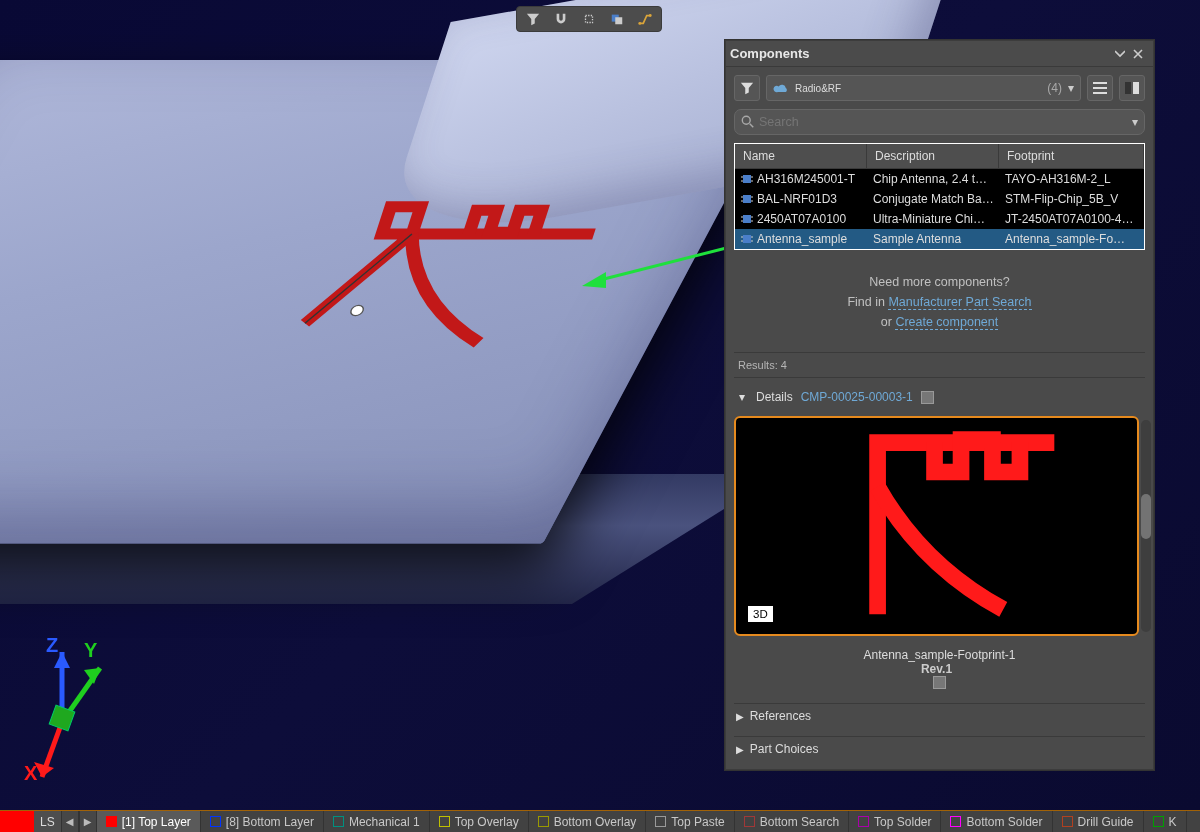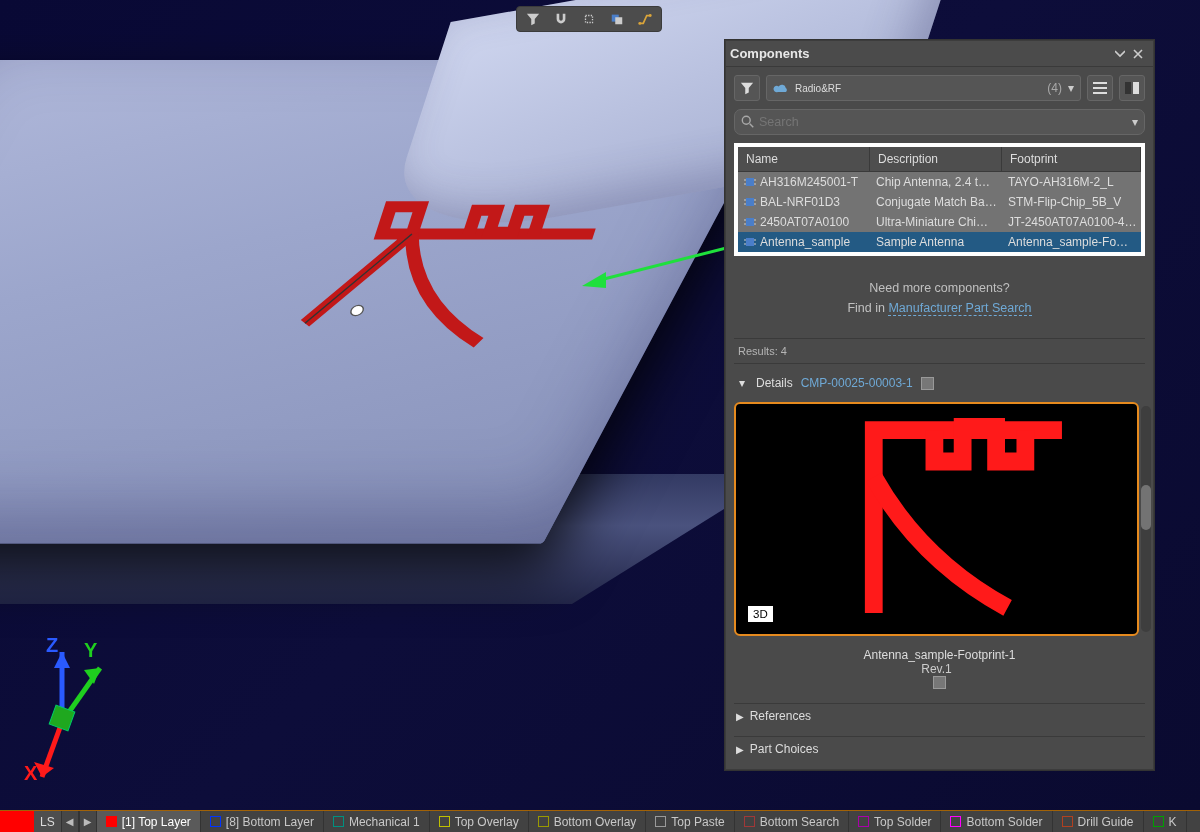--- a/index.html
+++ b/index.html
@@ -43,21 +43,21 @@
   .lib-select .cloud { width:16px; height:12px; margin-right:6px; }
   .lib-name { flex:1; font-size:10px; }
   .lib-count { color:#a8a8a8; margin-left:4px;}
   .chev { margin-left:6px; color:#ccc; }
   .sq-btn { width:26px; height:26px; background:#555; border:1px solid #666; border-radius:3px; display:flex; align-items:center; justify-content:center; cursor:pointer; }
 
   .search { height:26px; background:#555; border:1px solid #666; border-radius:7px; display:flex; align-items:center; padding:0 6px; cursor:text; }
   .search input { background:transparent; border:none; outline:none; color:#ddd; flex:1; font-size:12.5px; }
   .search .mag { width:14px; height:14px; margin-right:4px; opacity:.7;}
 
-  .table { border:4px solid #ffffff; background:#737373; }
+  .table { border:1px solid #ffffff; background:#000000; }
   .thead { display:flex; background:#4e4e4e; border-bottom:1px solid #3a3a3a; }
   .th { padding:5px 8px; font-size:12px; color:#ddd; border-right:1px solid #3a3a3a; }
   .th.c1 { width:132px;} .th.c2 { width:132px;} .th.c3 { flex:1;}
   .tr { display:flex; align-items:center; height:20px; }
   .tr.selected { background:#235a84; }
   .td { padding:0 6px; font-size:12px; white-space:nowrap; overflow:hidden; text-overflow:ellipsis; display:flex; align-items:center; gap:4px;}
   .td.c1 { width:132px;} .td.c2 { width:132px;} .td.c3 { flex:1;}
   .chip-icon { width:12px; height:12px; flex:0 0 auto; }
 
   .need { text-align:center; color:#c0c0c0; padding:14px 0 12px; font-size:12.5px; line-height:1.6; }
@@ -72,21 +72,21 @@
   .details-chk { width:13px; height:13px; background:#777; border:1px solid #999; }
 
   .preview-wrap { position:relative; flex:1; min-height:220px; }
   .preview-scroll { position:absolute; right:-6px; top:4px; width:10px; height:calc(100% - 8px); background:#3e3e3e; border-radius:5px; }
   .preview-scroll .thumb { position:absolute; top:35%; width:100%; height:45px; background:#737373; border-radius:5px; }
   .preview { position:absolute; inset:0 6px 0 0; border:2px solid #e68a1e; border-radius:6px; background:#000; overflow:hidden;}
   .badge-3d { position:absolute; left:12px; bottom:12px; background:#fff; color:#000; font-size:11.5px; padding:2px 5px; cursor:pointer; }
 
   .foot-row { display:flex; align-items:center; padding:4px 2px 6px;flex-direction:column; }
   .foot-name { flex:1; color:#ddd; }
-  .rev { color:#ccc; margin-right:6px;}
+  .rev { color:#ccc; margin-right:6px;font-weight:bold;}
   .foot-chk { width:13px; height:13px; background:#777; border:1px solid #999; }
 
   .collap { display:flex; align-items:center; gap:6px; padding:5px 2px; border-top:1px solid #3a3a3a; cursor:pointer;}
   .collap .tri { font-size:10px;}
 
   
   .layer-bar { position:absolute; left:0; right:0; bottom:0; height:22px; background:#424242; display:flex; align-items:center; overflow:hidden; border-top:1px solid #a16207;}
   .layer-bar .swatch-big { width:34px; height:22px; }
   .layer-bar .ls { padding:0 6px; color:#ddd; background:#4e4e4e; height:100%; display:flex; align-items:center;}
   .layer-bar .navbtn { width:18px; height:100%; display:flex; align-items:center; justify-content:center; color:#bbb; background:#474747; border-left:1px solid #333; border-right:1px solid #333; cursor:pointer; font-size:10px;}
@@ -282,20 +282,23 @@
             <div class="td c3">Antenna_sample-Fo…</div>
           </div>
         </div>
     </div>
 
     <div class="need">
       <div>Need more components?</div>
       <div>
         <span>Find in </span><a>Manufacturer Part Search</a>
       </div>
+      <div>
+        <span>or </span><a>Create component</a>
+      </div>
     </div>
 
     <div class="results">
       <span>Results:</span>
       <span>4</span>
     </div>
 
     <div class="details-bar">
       <span class="caret">▾</span>
       <span class="details-label">Details</span>

